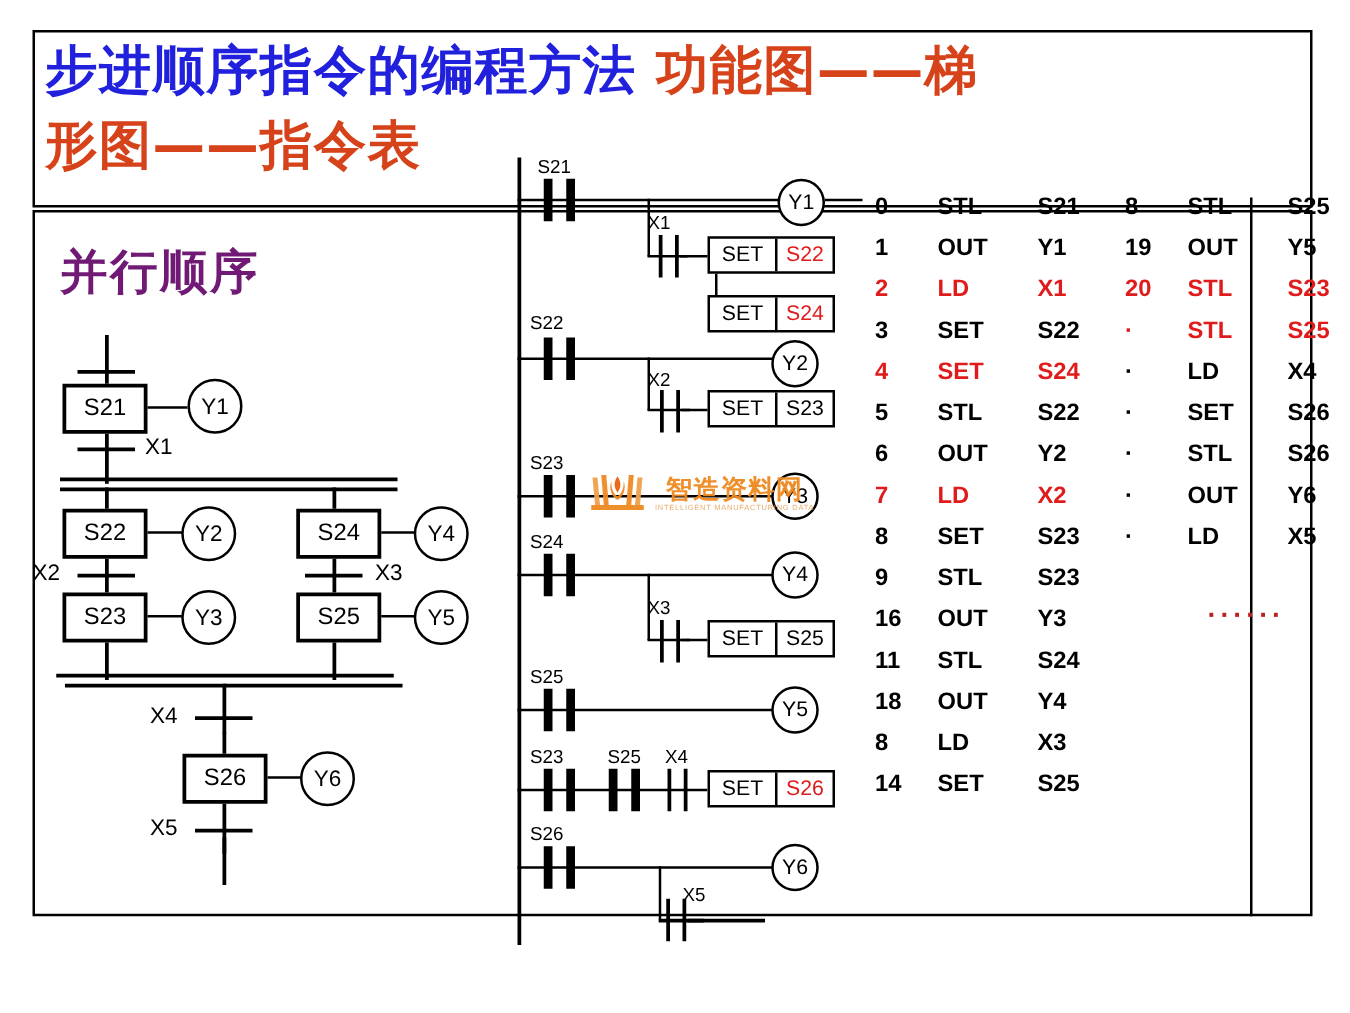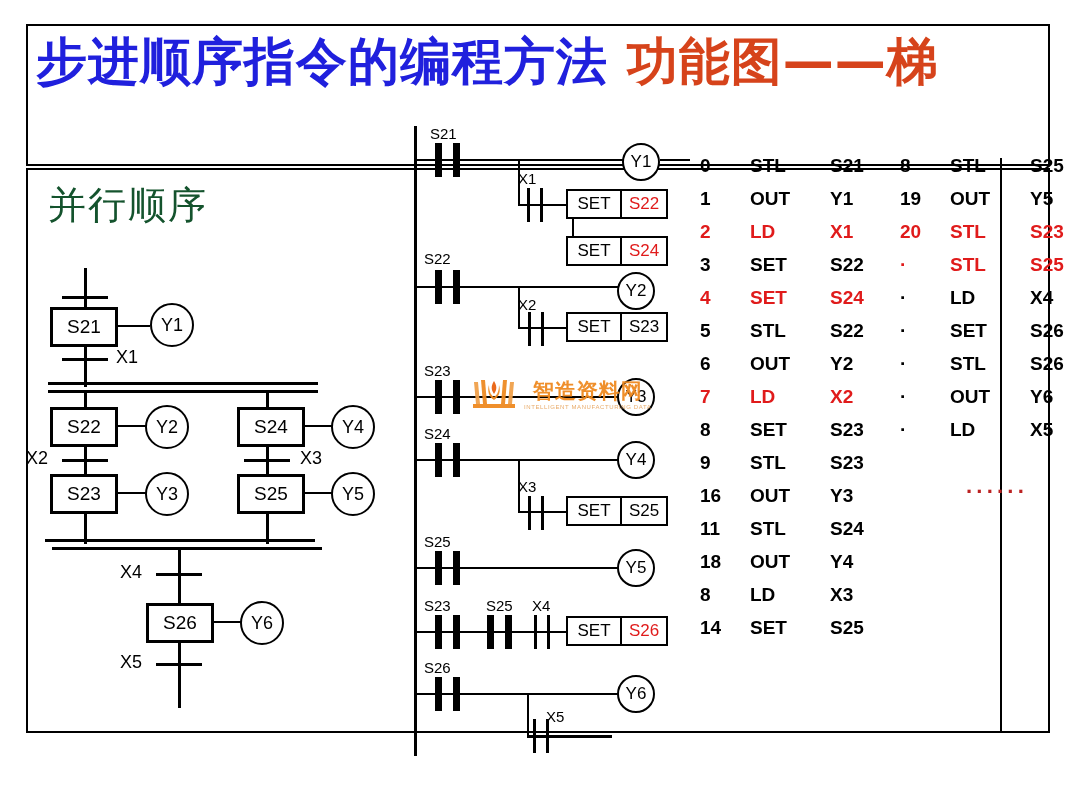--- a/index.html
+++ b/index.html
@@ -8,29 +8,29 @@
 
   #stage{position:absolute;left:0;top:0;width:1080px;height:810px;}
 
   
   .frame{position:absolute;border:2px solid #000;box-sizing:border-box;}
   #title-frame{left:26px;top:24px;width:1024px;height:142px;}
   #body-frame{left:26px;top:168px;width:1024px;height:565px;}
 
   
   #title-text{position:absolute;left:36px;top:26px;width:1010px;
-     font-family:"DejaVu Sans",sans-serif;font-size:51px;font-weight:700;
+     font-family:"DejaVu Sans",sans-serif;font-size:42px;font-weight:700;
      line-height:1.42;letter-spacing:1px;}
   .t-blue{color:#2020dd;}
   .t-red{color:#d6431b;}
 
   
-  #sfc-heading{position:absolute;left:48px;top:180px;
-     font-family:"DejaVu Sans",sans-serif;font-size:38px;font-weight:400;
-     color:#14532d;letter-spacing:2px;}
+  #sfc-heading{position:absolute;left:48px;top:192px;
+     font-family:"DejaVu Sans",sans-serif;font-size:38px;font-weight:700;
+     color:#701a75;letter-spacing:2px;}
 
   
   .vline{position:absolute;background:#000;width:3px;}
   .hline{position:absolute;background:#000;height:3px;}
   .thin-h{position:absolute;background:#000;height:2px;}
 
   .step-box{position:absolute;border:3px solid #000;background:#fff;
      display:flex;align-items:center;justify-content:center;
      font-size:19px;color:#000;box-sizing:border-box;}
   .coil{position:absolute;border:2px solid #000;border-radius:50%;
@@ -86,20 +86,21 @@
 </style>
 </head>
 <body>
 
 <div id="stage">
 
   <div class="frame" id="title-frame"></div>
   <div id="title-text">
     <span class="t-blue">步进顺序指令的编程方法</span>
     <span class="t-red">功能图——梯</span><br>
+    <span class="t-red">形图——指令表</span>
   </div>
 
   <div class="frame" id="body-frame"></div>
 
   <div id="sfc-heading">并行顺序</div>
 
   <div>
 
     <div class="vline" style="left:84px;top:268px;height:62px;"></div>
     <div class="trans" style="left:62px;top:296px;width:46px;"></div>

